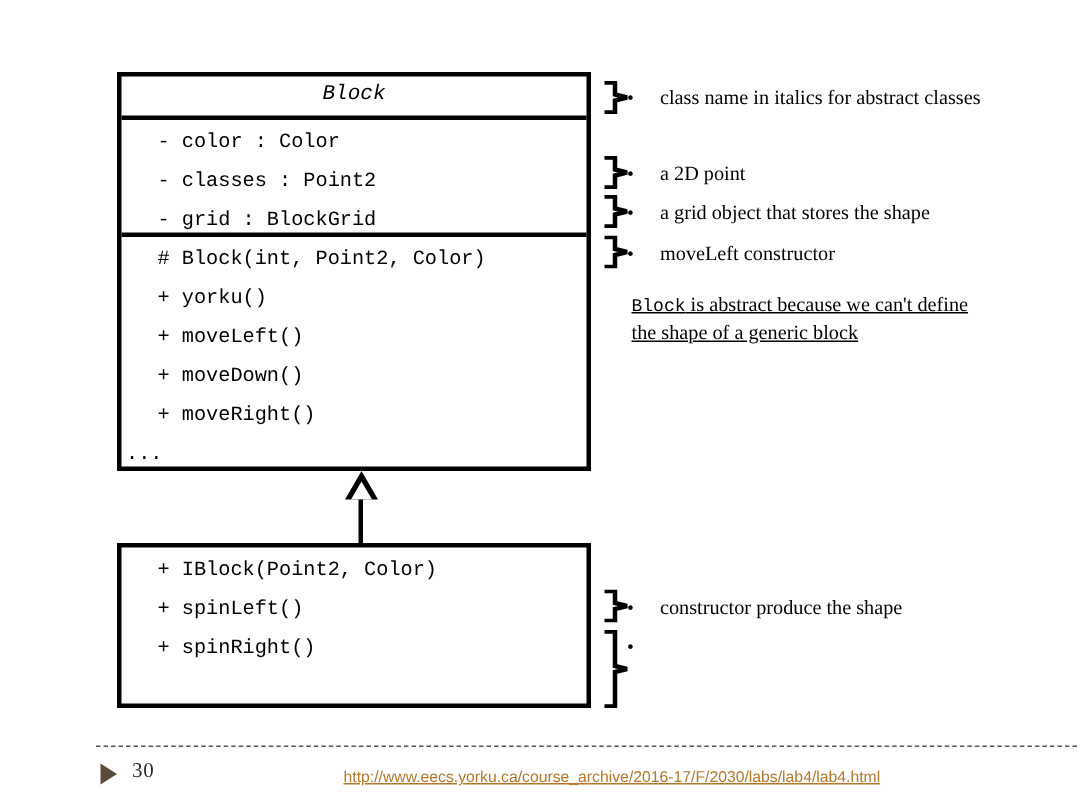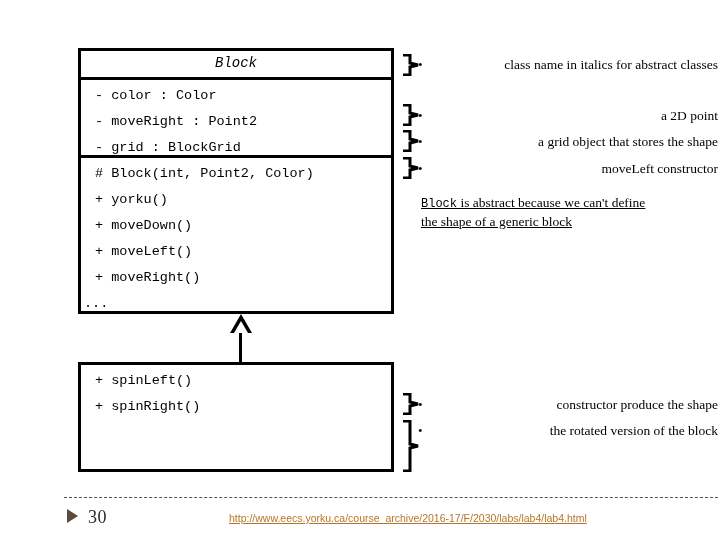--- a/index.html
+++ b/index.html
@@ -40,21 +40,21 @@
     padding: 3px 0 2px 0;
   }
   .uml-compartment.divided { border-bottom: 3px solid #000000; }
   .uml-row {
     font-family: "Liberation Mono", monospace;
     font-size: 13.5px;
     color: #000000;
     line-height: 26px;
     height: 26px;
     white-space: pre;
-    padding-left: 14px;
+    padding-left: 24px;
     box-sizing: border-box;
   }
 
   
   .inherit-line {
     position: absolute;
     background: #000000;
   }
   .inherit-arrow {
     position: absolute;
@@ -100,21 +100,20 @@
   .callout .bullet {
     position: absolute;
     left: 0;
     top: 0;
     font-size: 13px;
     line-height: 17px;
   }
   .callout .ctext {
     display: block;
     padding-left: 22px;
-    text-align: right;
   }
   .note {
     position: absolute;
     font-family: "Liberation Serif", serif;
     font-size: 13.5px;
     color: #000000;
     line-height: 17px;
   }
   .note .mono {
     font-family: "Liberation Mono", monospace;
@@ -138,21 +137,21 @@
     height: 0;
     border-top: 7px solid transparent;
     border-bottom: 7px solid transparent;
     border-left: 11px solid #5a4a3a;
   }
   .footer-page {
     position: absolute;
     left: 52px;
     top: 507px;
     font-family: "Liberation Serif", serif;
-    font-size: 18px;
+    font-size: 14px;
     color: #2b2b2b;
     letter-spacing: 0.5px;
   }
   .footer-link {
     position: absolute;
     left: 193px;
     top: 512px;
     font-family: Liberation Sans, sans-serif;
     font-size: 10.5px;
     color: #b5762a;
@@ -163,41 +162,42 @@
 </style>
 </head>
 <body>
 
 <div id="slide">
 
   <div class="uml-box" style="left:42px; top:48px; width:316px; height:266px;">
     <div class="uml-title abstract">Block</div>
     <div class="uml-compartment divided" style="height:78px;">
       <div class="uml-row">- color : Color</div>
-      <div class="uml-row">- moveRight : Point2</div>
+      <div class="uml-row">- classes : Point2</div>
       <div class="uml-row">- grid : BlockGrid</div>
     </div>
     <div class="uml-compartment">
       <div class="uml-row"># Block(int, Point2, Color)</div>
       <div class="uml-row">+ yorku()</div>
+      <div class="uml-row">+ moveLeft()</div>
       <div class="uml-row">+ moveDown()</div>
-      <div class="uml-row">+ moveLeft()</div>
       <div class="uml-row">+ moveRight()</div>
       <div class="uml-row" style="padding-left:3px;">...</div>
     </div>
   </div>
 
   <div class="inherit-arrow" style="left:194px; top:314px;">
     <span class="outer"></span>
     <span class="inner"></span>
   </div>
   <div class="inherit-line" style="left:203px; top:333px; width:3px; height:29px;"></div>
 
   <div class="uml-box" style="left:42px; top:362px; width:316px; height:110px;">
     <div class="uml-compartment">
+      <div class="uml-row">+ IBlock(Point2, Color)</div>
       <div class="uml-row">+ spinLeft()</div>
       <div class="uml-row">+ spinRight()</div>
     </div>
   </div>
 
   <div class="brace" style="left:366px; top:54px; width:18px; height:22px;">
     <svg width="18" height="22" viewBox="0 0 18 22">
       <path d="M1,1 L8,1 L8,9 L16,11 L8,13 L8,21 L1,21" fill="none" stroke="#000" stroke-width="3"></path>
     </svg>
   </div>
@@ -257,21 +257,20 @@
     </svg>
   </div>
 
   <div class="callout" style="left:382px; top:396px; width:300px;">
     <span class="bullet">•</span>
     <span class="ctext">constructor produce the shape</span>
   </div>
 
   <div class="callout" style="left:382px; top:422px; width:300px;">
     <span class="bullet">•</span>
-    <span class="ctext">the rotated version of the block</span>
   </div>
 
   <div class="footer-rule"></div>
   <div class="footer-bullet"></div>
   <div class="footer-page">30</div>
   <a class="footer-link" href="#">http://www.eecs.yorku.ca/course_archive/2016-17/F/2030/labs/lab4/lab4.html</a>
 
 </div>
 
 </body></html>

